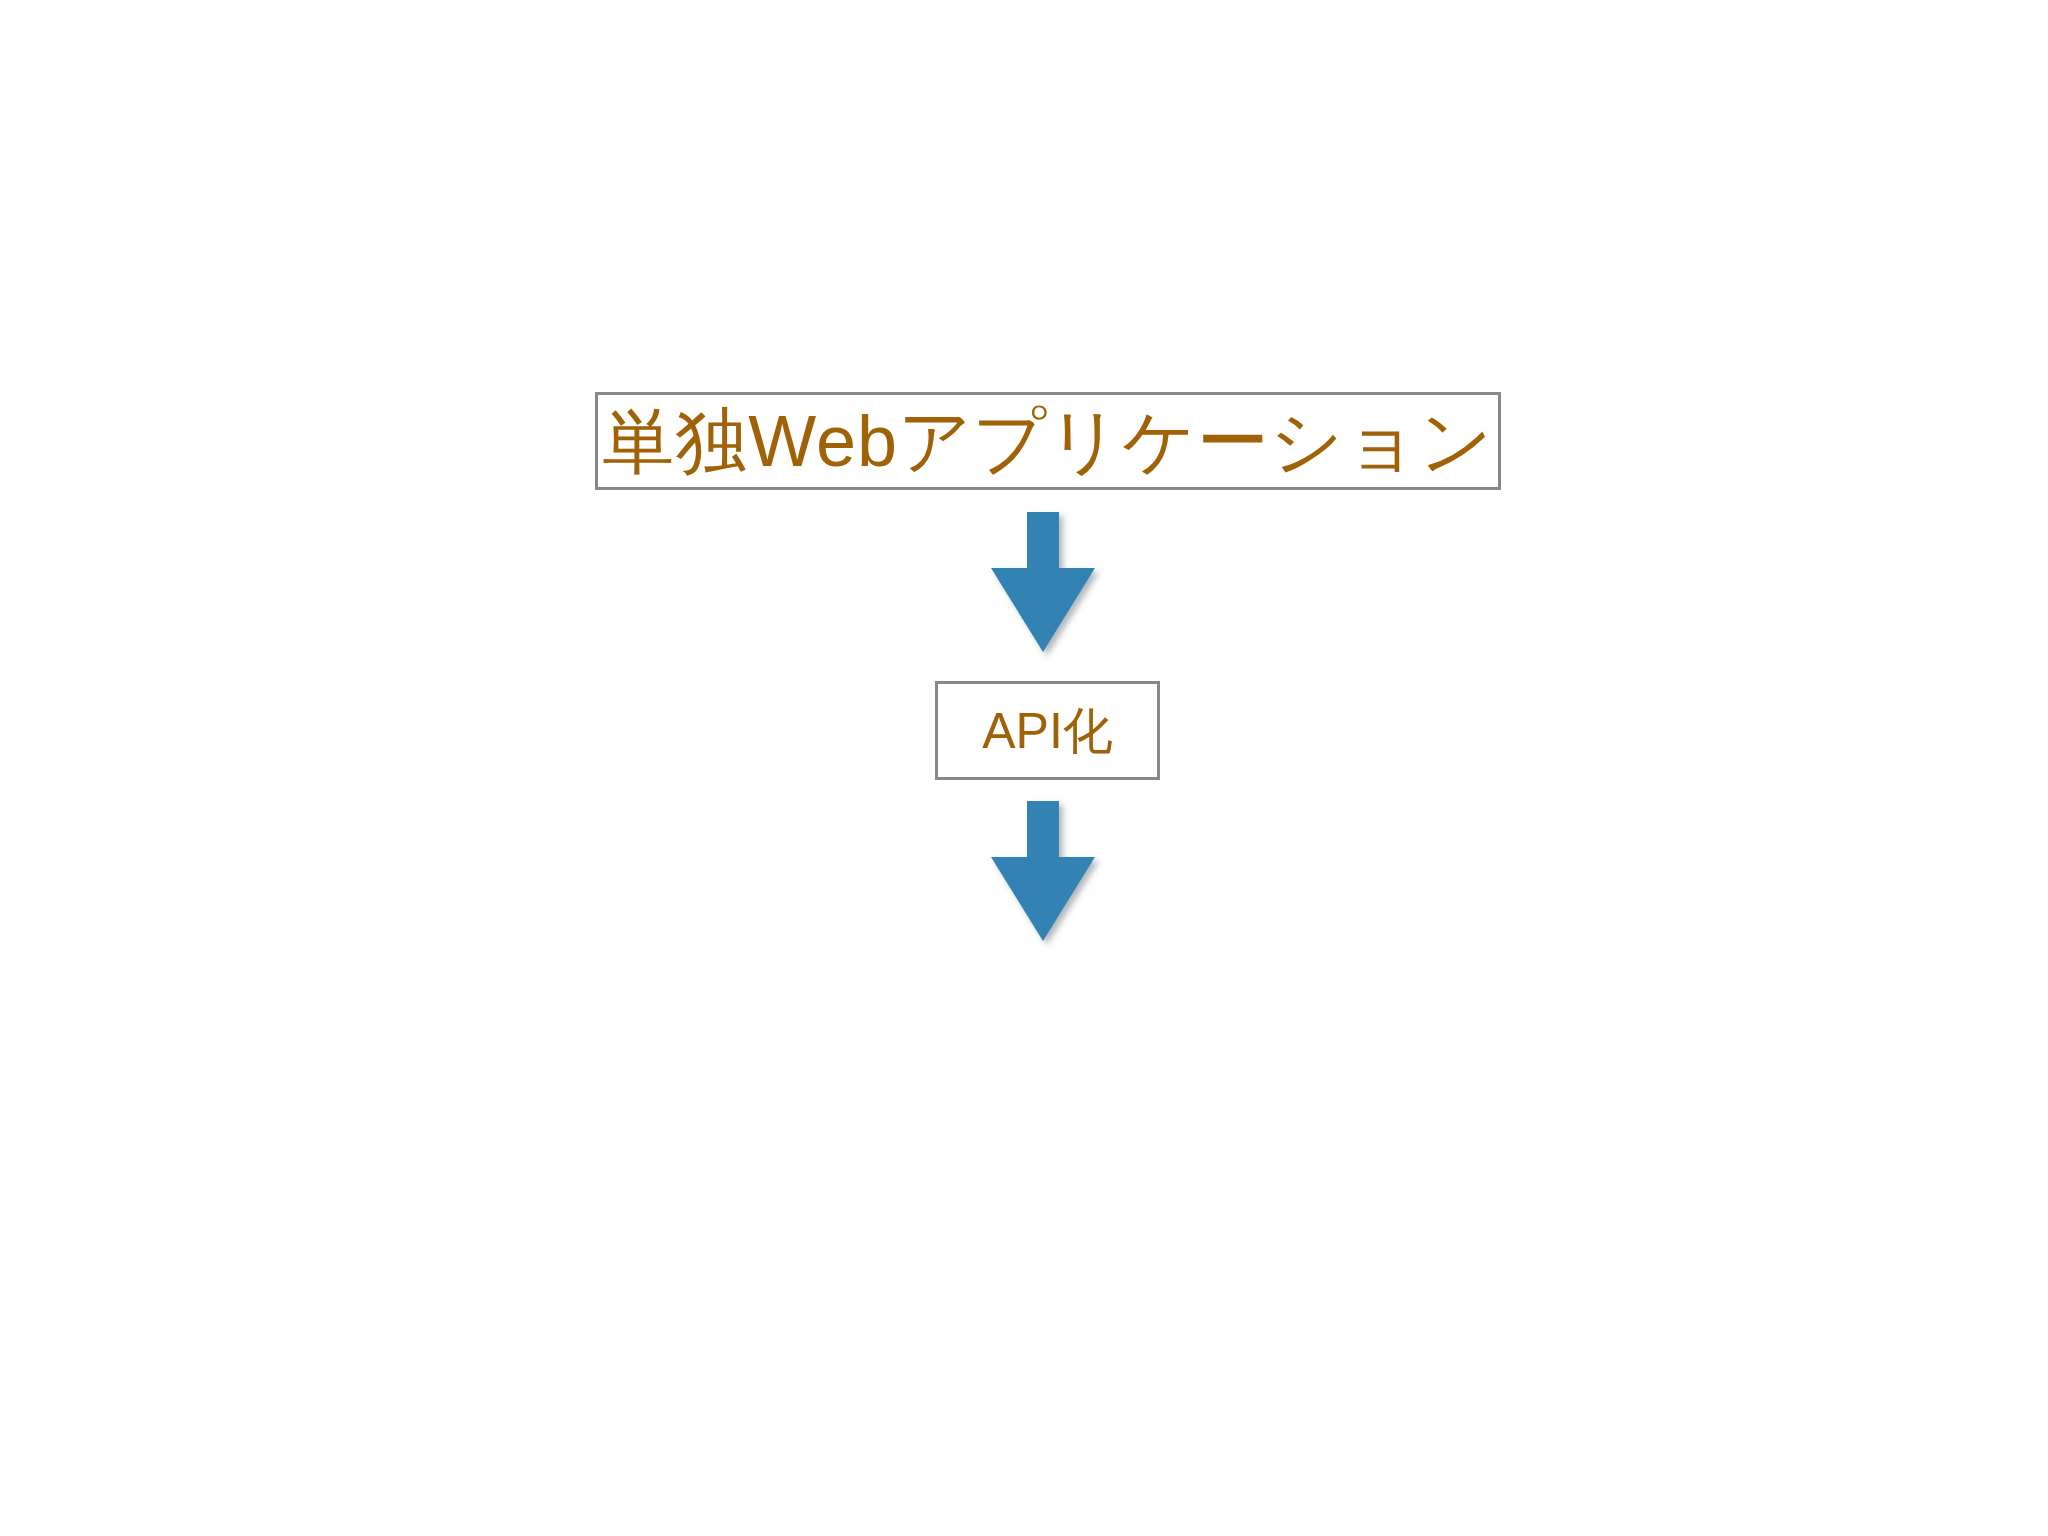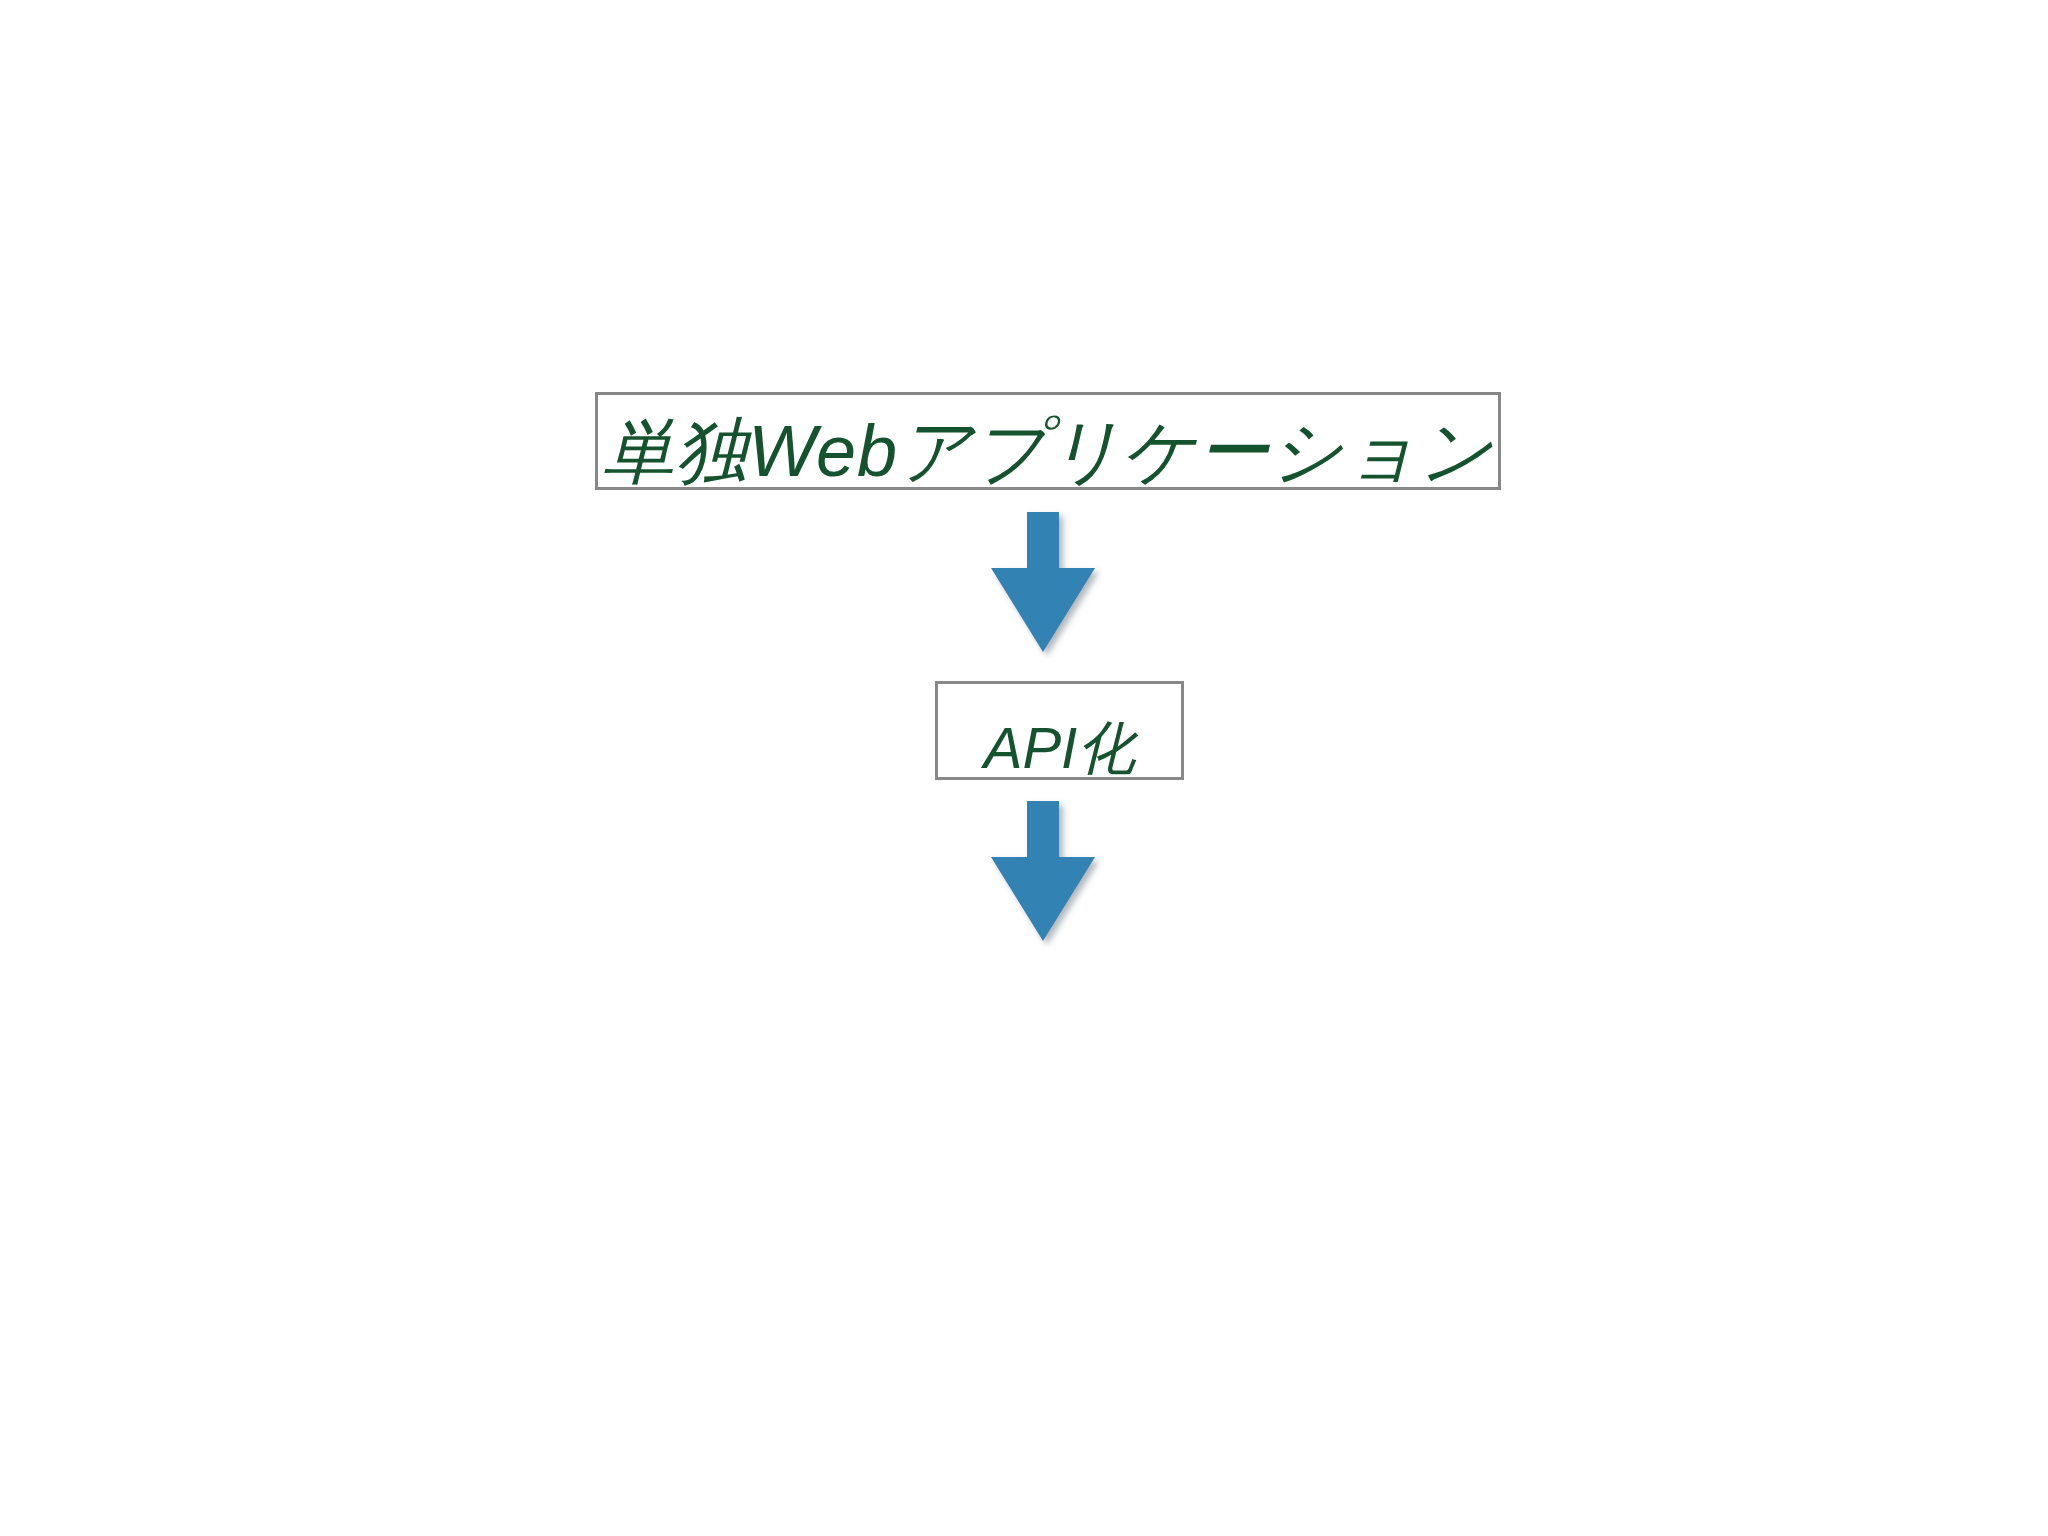--- a/index.html
+++ b/index.html
@@ -21,45 +21,44 @@
     background: #ffffff;
   }
 
   
   .node-box {
     position: absolute;
     box-sizing: border-box;
     background: #ffffff;
     border: 3px solid #888888;
     display: flex;
-    align-items: flex-end;
+    align-items: center;
     justify-content: center;
-    color: #14532d;
+    color: #a16207;
     font-family: "Liberation Sans", "DejaVu Sans", sans-serif;
     font-weight: 400;
     line-height: 1;
     white-space: nowrap;
-    font-style: italic;
   }
 
   #box-top {
     left: 595px;
     top: 392px;
     width: 906px;
     height: 98px;
     font-size: 72px;
     letter-spacing: 1px;
   }
 
   #box-mid {
     left: 935px;
     top: 681px;
-    width: 249px;
+    width: 225px;
     height: 99px;
-    font-size: 58px;
+    font-size: 50px;
     letter-spacing: 0px;
   }
 
   #box-bottom {
     left: 582px;
     top: 967px;
     width: 918px;
     height: 99px;
     font-size: 72px;
     letter-spacing: 1px;

